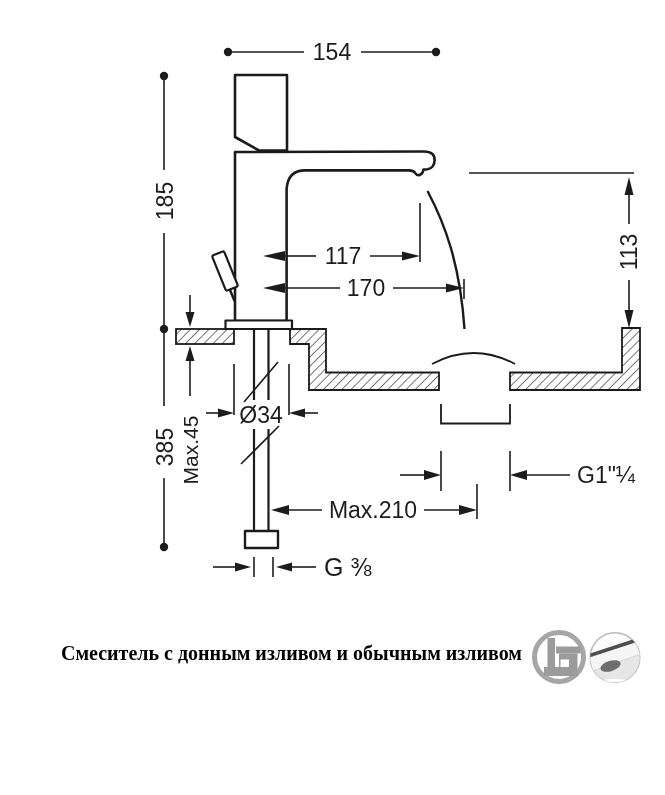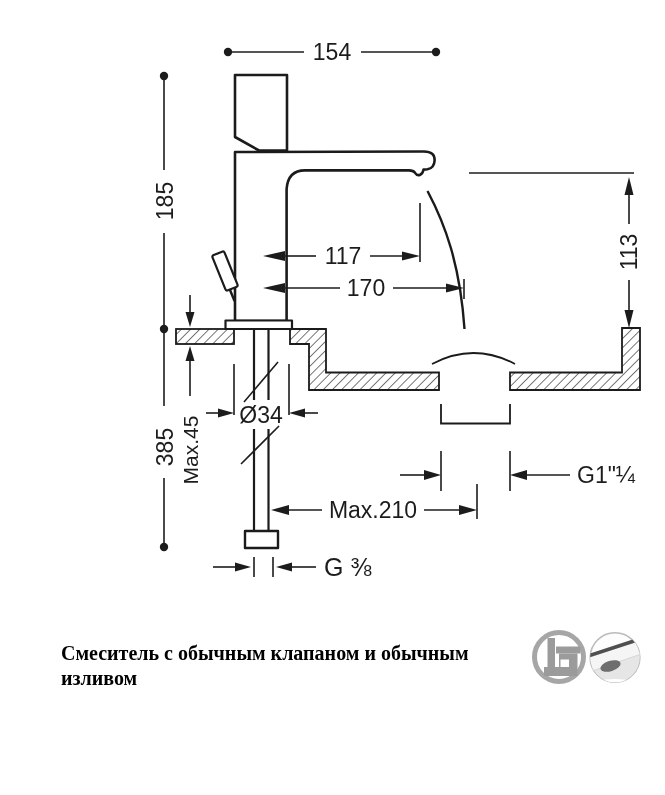--- a/index.html
+++ b/index.html
@@ -187,15 +187,15 @@
     <g clip-path="url(#photoClip)">
       <path d="M556,668 L614,650 L614,684 L552,684 Z" fill="#e6e6e6"></path>
       <path d="M554,658 L608,640.5 L612,653 L559,671.5 Z" fill="#f5f5f5" stroke="#cfcfcf" stroke-width="0.8"></path>
       <path d="M556,656 L605,640" stroke="#4f4f4f" stroke-width="3.6" fill="none" stroke-linecap="round"></path>
       <ellipse cx="578.5" cy="666" rx="10.5" ry="5.2" fill="#6e6e6e" transform="rotate(-17 578.5 666)"></ellipse>
       <path d="M552,684 Q583,674 614,684 L614,690 L552,690 Z" fill="#ffffff"></path>
     </g>
   </g>
 </svg>
 
-<div class="caption">Смеситель с обычным клапаном и обычным изливом</div>
+<div class="caption">Смеситель с донным изливом и обычным изливом</div>
 
 </div>
 
 </body></html>

